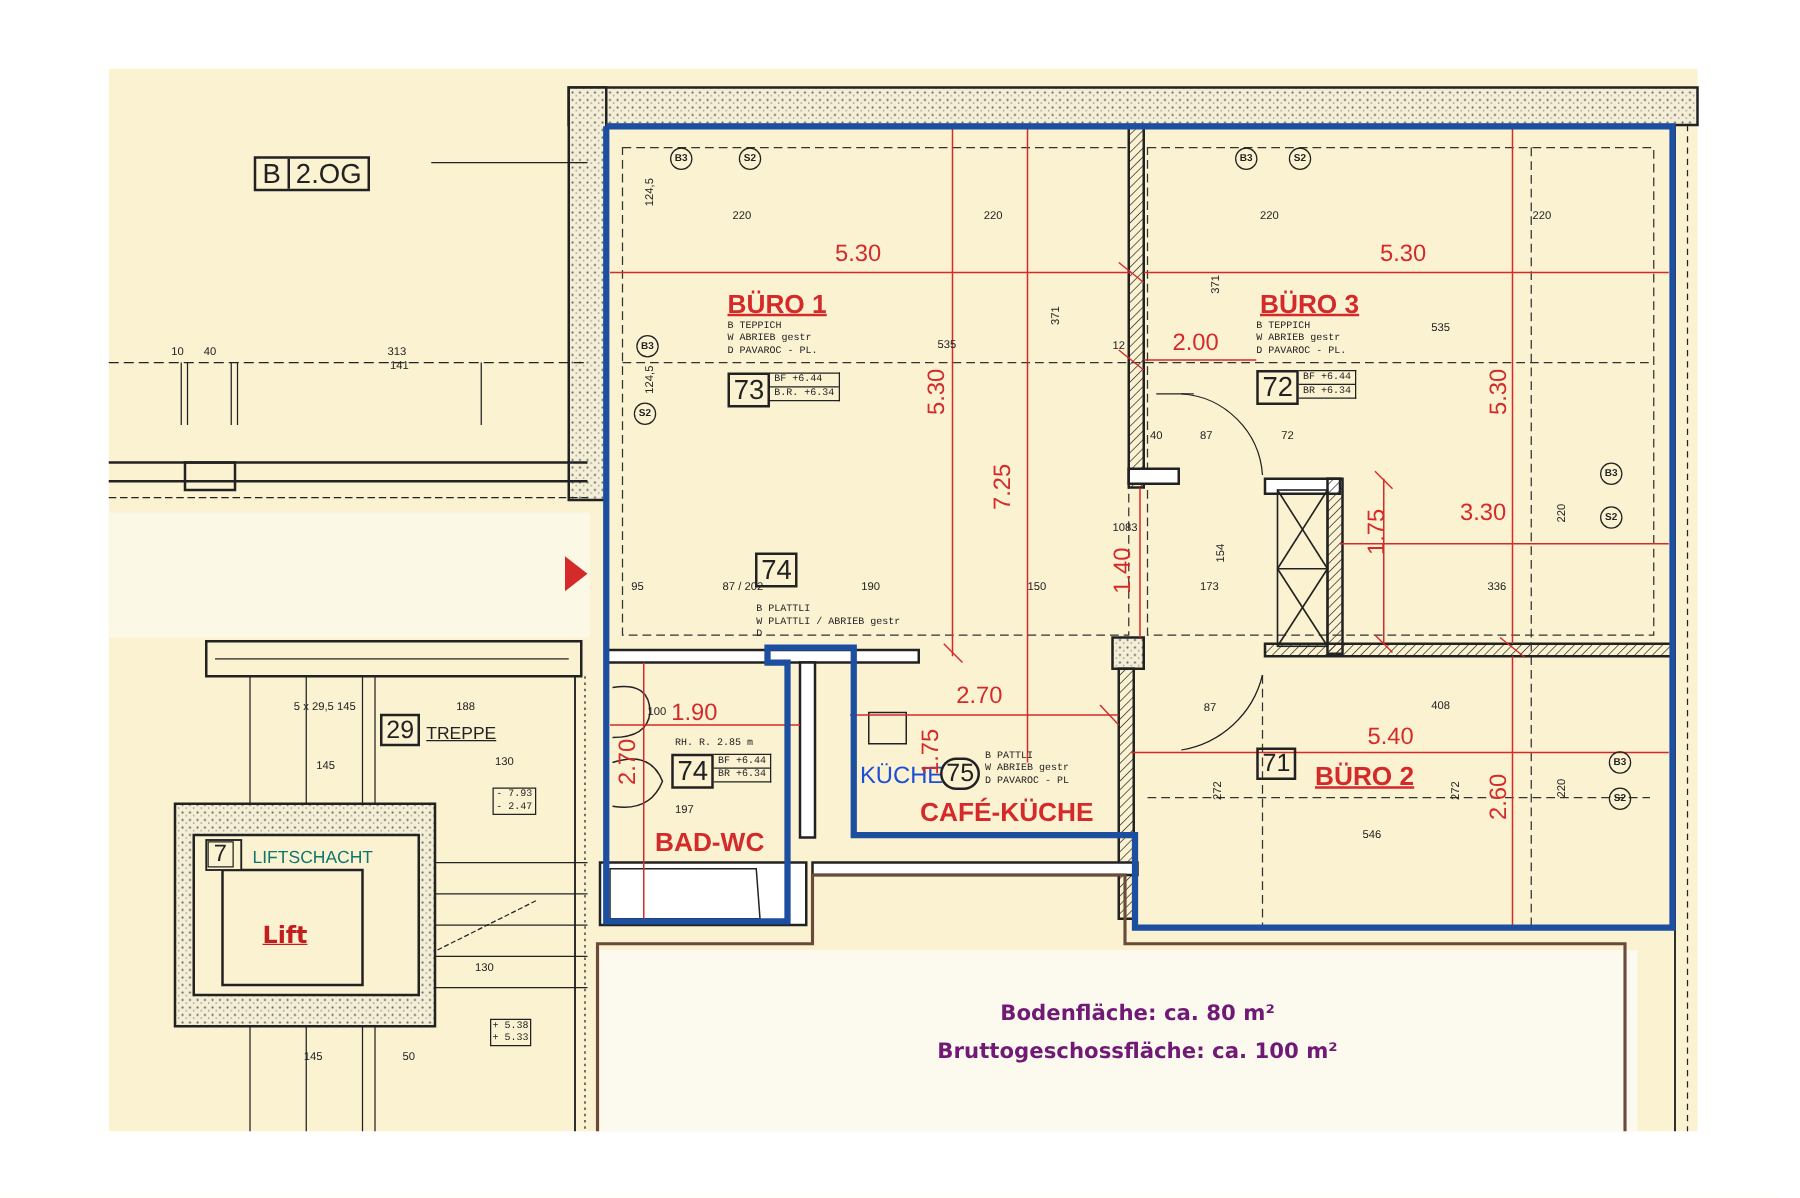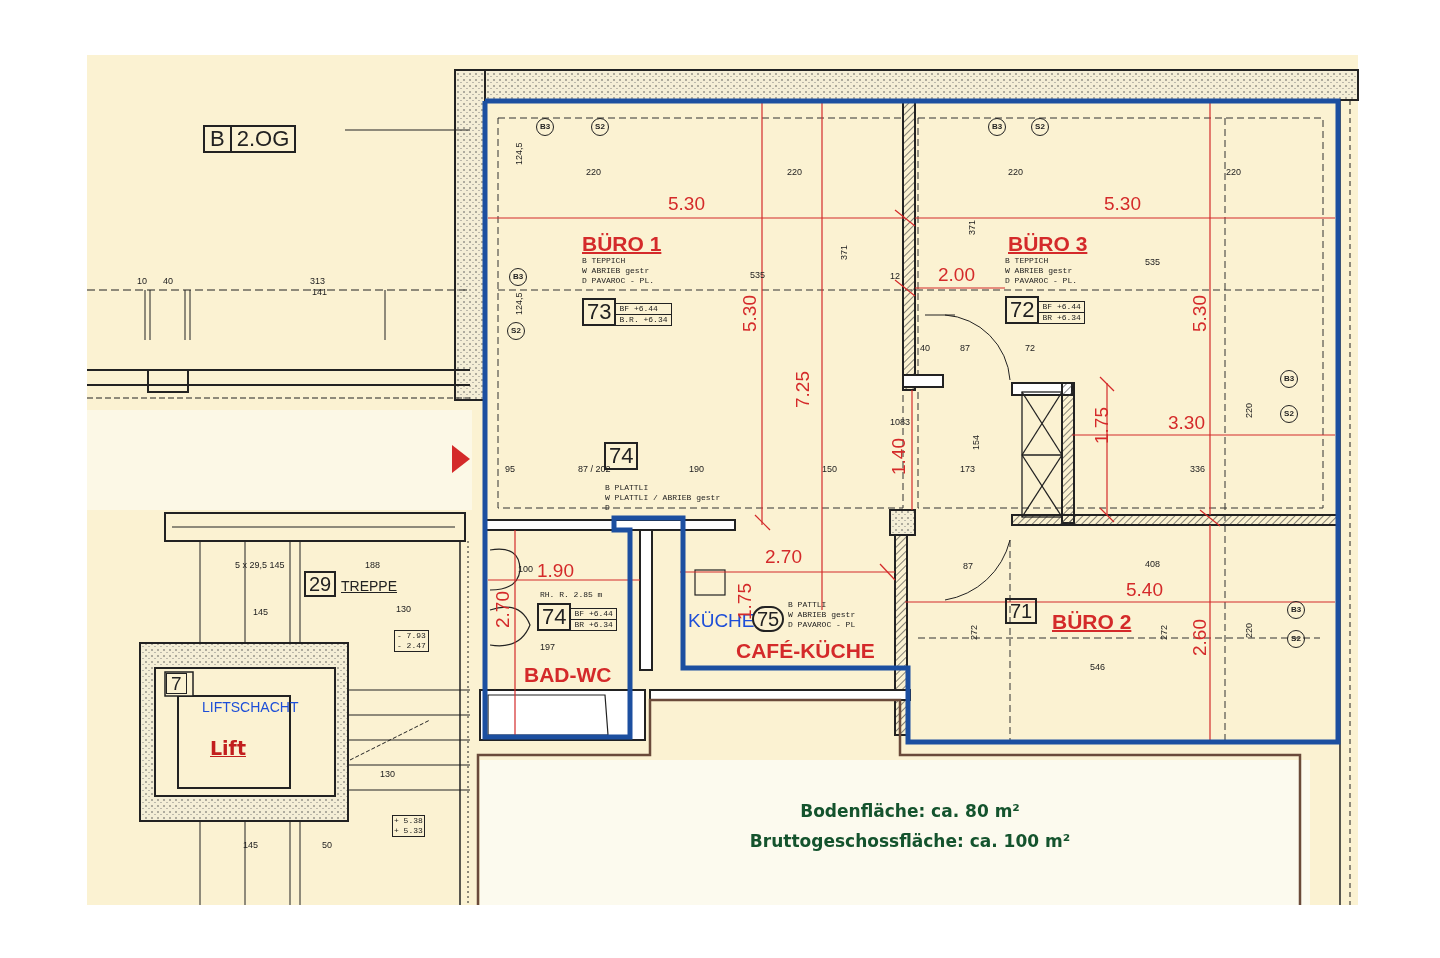--- a/index.html
+++ b/index.html
@@ -5,29 +5,29 @@
   html, body { margin: 0; padding: 0; background: #ffffff; }
   body { width: 1440px; height: 958px; position: relative; overflow: hidden; font-family: "DejaVu Sans", sans-serif; }
   #plan { position: absolute; left: 0; top: 0; width: 1440px; height: 958px; }
   .abs { position: absolute; white-space: nowrap; line-height: 1; }
   .room-label { color: #d42a2a; font-family: "Liberation Sans", sans-serif; font-weight: bold; font-size: 21px; text-decoration: underline; text-decoration-thickness: 2px; }
   .dim-red { color: #d42a2a; font-family: "Liberation Sans", sans-serif; font-size: 19px; }
   .dim-red.v { transform: rotate(-90deg); transform-origin: left top; }
   .small { color: #222; font-family: "Liberation Sans", sans-serif; font-size: 9px; }
   .small.v { transform: rotate(-90deg); transform-origin: left top; }
   .roomnum { border: 2px solid #222; color: #222; font-family: "Liberation Sans", sans-serif; font-size: 22px; padding: 1px 3px; background: transparent; }
-  .rn-box { display: flex; align-items: flex-end; }
+  .rn-box { display: flex; align-items: flex-start; }
   .rn-side { border: 1.5px solid #222; border-left: none; display: flex; flex-direction: column; font-size: 8px; font-family: "Liberation Mono", monospace; color: #222; }
   .rn-side span { padding: 1px 3px; }
   .rn-side span + span { border-top: 1.5px solid #222; }
   .finish { color: #222; font-family: "Liberation Mono", monospace; font-size: 8px; line-height: 10px; }
   .og-box { display: flex; border: 2px solid #222; font-family: "Liberation Sans", sans-serif; font-size: 22px; color: #222; }
   .og-box span { padding: 1px 5px; }
   .og-box span + span { border-left: 2px solid #222; }
-  .area { font-family: "DejaVu Sans", sans-serif; font-weight: bold; font-size: 17px; color: #14532d; text-align: center; }
+  .area { font-family: "DejaVu Sans", sans-serif; font-weight: bold; font-size: 17px; color: #701a75; text-align: center; }
   .circle { width: 18px; height: 18px; border: 1.6px solid #222; border-radius: 50%; font-size: 8px; font-weight: bold; font-family: "Liberation Sans", sans-serif; color: #222; display: flex; align-items: center; justify-content: center; box-sizing: border-box; }
   .lift-label { color: #c21e1e; font-family: "DejaVu Sans", sans-serif; font-weight: bold; font-size: 19px; text-decoration: underline; }
   .treppe-label { color: #222; font-family: "Liberation Sans", sans-serif; font-size: 14px; text-decoration: underline; }
 </style>
 </head>
 <body>
 
 <div>
 <svg id="plan" viewBox="0 0 1440 958" xmlns="http://www.w3.org/2000/svg">
   <defs>
@@ -231,37 +231,37 @@
 </div>
 <div class="abs room-label" style="left:736px; top:640px; text-decoration:none;">CAFÉ-KÜCHE</div>
 
 <div class="abs roomnum" style="left:1005px; top:598px; font-size:20px;">71</div>
 <div class="abs room-label" style="left:1052px; top:611px;text-align:right;">BÜRO 2</div>
 
 <div class="abs roomnum" style="left:304px; top:571px; font-size:20px;">29</div>
 <div class="abs treppe-label" style="left:341px; top:579px;">TREPPE</div>
 
 <div class="abs roomnum" style="left:166px; top:673px; font-size:19px; border-width:1.5px; padding:0 4px;">7</div>
-<div class="abs" style="left:202px; top:678px; font-family:'Liberation Sans',sans-serif; font-size:14px; color:#1d4ed8;margin-top:22px;">LIFTSCHACHT</div>
+<div class="abs" style="left:202px; top:678px; font-family:'Liberation Sans',sans-serif; font-size:14px; color:#0f766e;">LIFTSCHACHT</div>
 <div class="abs lift-label" style="left:210px; top:739px;">Lift</div>
 
 <div class="abs dim-red" style="left:668px; top:194px;">5.30</div>
 <div class="abs dim-red" style="left:1104px; top:194px;">5.30</div>
 <div class="abs dim-red v" style="left:740px; top:332px;">5.30</div>
 <div class="abs dim-red v" style="left:1190px; top:332px;">5.30</div>
 <div class="abs dim-red v" style="left:793px; top:408px;">7.25</div>
 <div class="abs dim-red" style="left:938px; top:265px;">2.00</div>
 <div class="abs dim-red v" style="left:889px; top:475px;">1.40</div>
 <div class="abs dim-red v" style="left:1092px; top:444px;">1.75</div>
-<div class="abs dim-red" style="left:1168px; top:413px;">3.30</div>
+<div class="abs dim-red" style="left:1168px; top:401px;">3.30</div>
 <div class="abs dim-red" style="left:765px; top:547px;">2.70</div>
 <div class="abs dim-red v" style="left:735px; top:620px;">1.75</div>
 <div class="abs dim-red" style="left:537px; top:561px;">1.90</div>
 <div class="abs dim-red v" style="left:493px; top:628px;">2.70</div>
-<div class="abs dim-red" style="left:1094px; top:580px;margin-left:32px;">5.40</div>
+<div class="abs dim-red" style="left:1094px; top:580px;">5.40</div>
 <div class="abs dim-red v" style="left:1190px; top:656px;">2.60</div>
 
 <div class="abs small" style="left:586px; top:168px;">220</div>
 <div class="abs small" style="left:787px; top:168px;">220</div>
 <div class="abs small" style="left:1008px; top:168px;">220</div>
 <div class="abs small" style="left:1226px; top:168px;">220</div>
 <div class="abs small" style="left:750px; top:271px;">535</div>
 <div class="abs small" style="left:1145px; top:258px;">535</div>
 <div class="abs small v" style="left:840px; top:260px;">371</div>
 <div class="abs small v" style="left:968px; top:235px;">371</div>

